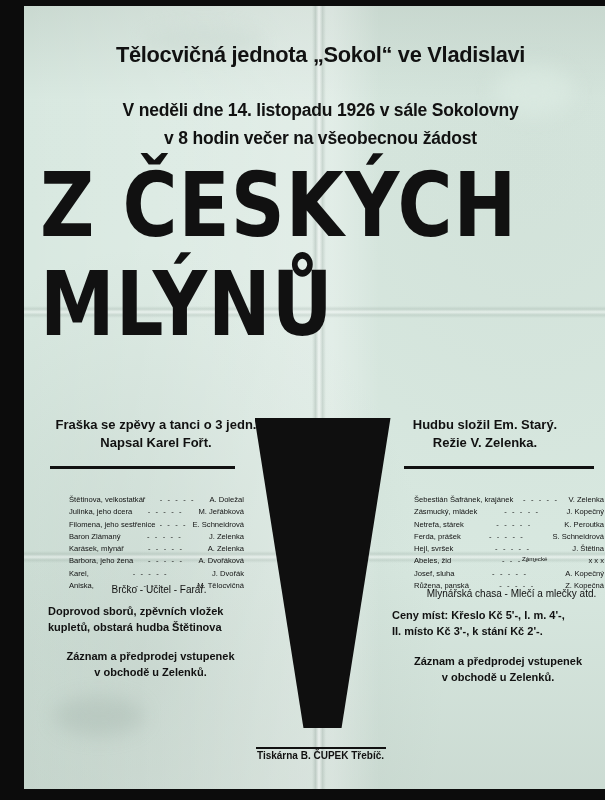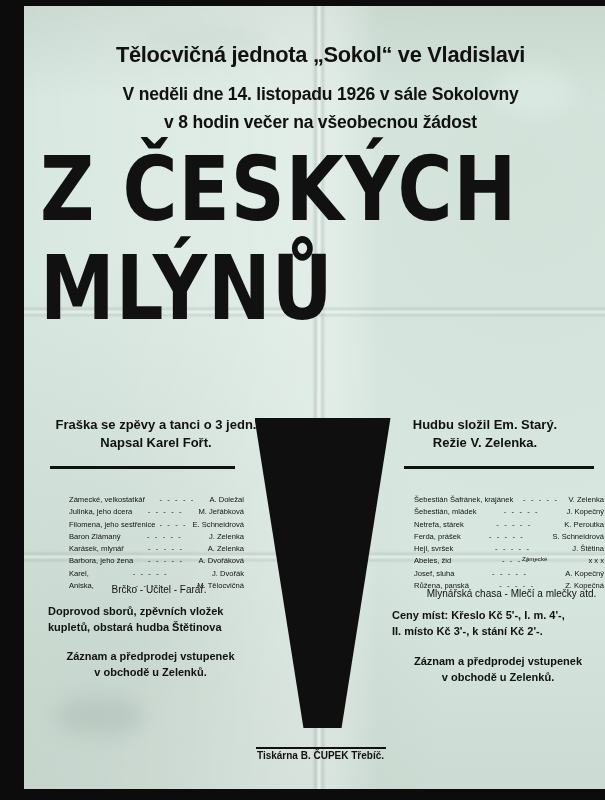--- a/index.html
+++ b/index.html
@@ -61,21 +61,21 @@
     font-size: 22.5px;
     letter-spacing: -0.3px;
     margin-top: 36px;
     white-space: nowrap;
     transform: scaleX(0.97);
   }
   .subline {
     text-align: center;
     font-weight: bold;
     font-size: 17.5px;
-    margin-top: 16px;
+    margin-top: 32px;
     letter-spacing: -0.2px;
   }
   .subline.second {
     margin-top: 7px;
   }
 
   .bigtitle {
     text-align: left;
     font-weight: bold;
     font-family: "DejaVu Sans", sans-serif;
@@ -273,21 +273,21 @@
 Napsal Karel Fořt.</div>
     <div class="right" style="white-space:pre-line">Hudbu složil Em. Starý.
 Režie V. Zelenka.</div>
   </div>
 
   <div class="rule left"></div>
   <div class="rule right"></div>
 
   <div class="cast left">
       <div class="row">
-        <span class="role">Zámecké, velkostatkář</span>
+        <span class="role">Štětinova, velkostatkář</span>
         <span class="dots">- - - - -</span>
         <span class="actor">A. Doležal</span>
       </div>
       <div class="row">
         <span class="role">Julinka, jeho dcera</span>
         <span class="dots">- - - - -</span>
         <span class="actor">M. Jeřábková</span>
       </div>
       <div class="row">
         <span class="role">Filomena, jeho sestřenice</span>
@@ -320,21 +320,21 @@
         <span class="actor">M. Tělocvičná</span>
       </div>
     </div>
   <div class="cast right">
       <div class="row">
         <span class="role">Šebestián Šafránek, krajánek</span>
         <span class="dots">- - - - -</span>
         <span class="actor">V. Zelenka</span>
       </div>
       <div class="row">
-        <span class="role">Šebestián, mládek</span>
+        <span class="role">Zásmucký, mládek</span>
         <span class="dots">- - - - -</span>
         <span class="actor">J. Kopečný</span>
       </div>
       <div class="row">
         <span class="role">Netrefa, stárek</span>
         <span class="dots">- - - - -</span>
         <span class="actor">K. Peroutka</span>
       </div>
       <div class="row">
         <span class="role">Ferda, prášek</span>

